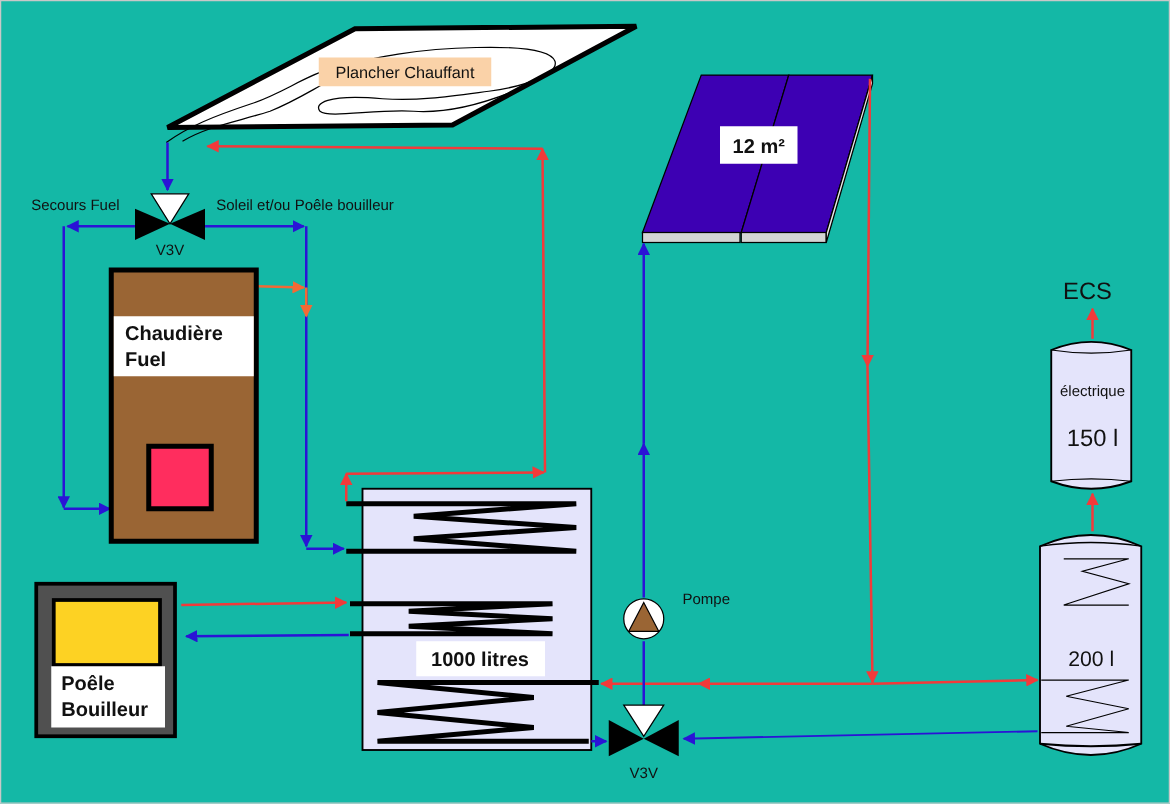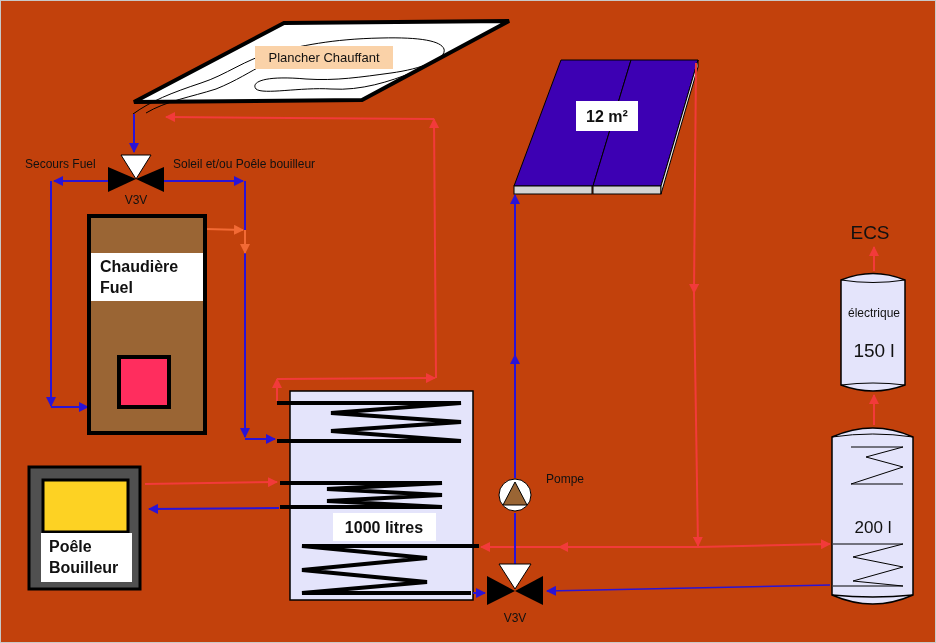--- a/index.html
+++ b/index.html
@@ -1,19 +1,19 @@
 <!DOCTYPE html>
 <html><head>
 <meta charset="utf-8">
 <style>
   html, body { margin: 0; padding: 0; background: #ffffff; }
   body { width: 936px; height: 643px; overflow: hidden; }
   #canvas {
     position: relative; width: 934px; height: 641px;
-    border: 1px solid #c8c8c8; background: #c2410c;
+    border: 1px solid #c8c8c8; background: #14b8a6;
   }
   svg { position: absolute; left: 0; top: 0; }
   .lbl { font-family: "Liberation Sans", sans-serif; fill: #111; }
   .bold { font-weight: bold; }
 </style>
 </head>
 <body>
 
 <div id="canvas">
 <svg width="934" height="641" viewBox="0 0 934 641">

